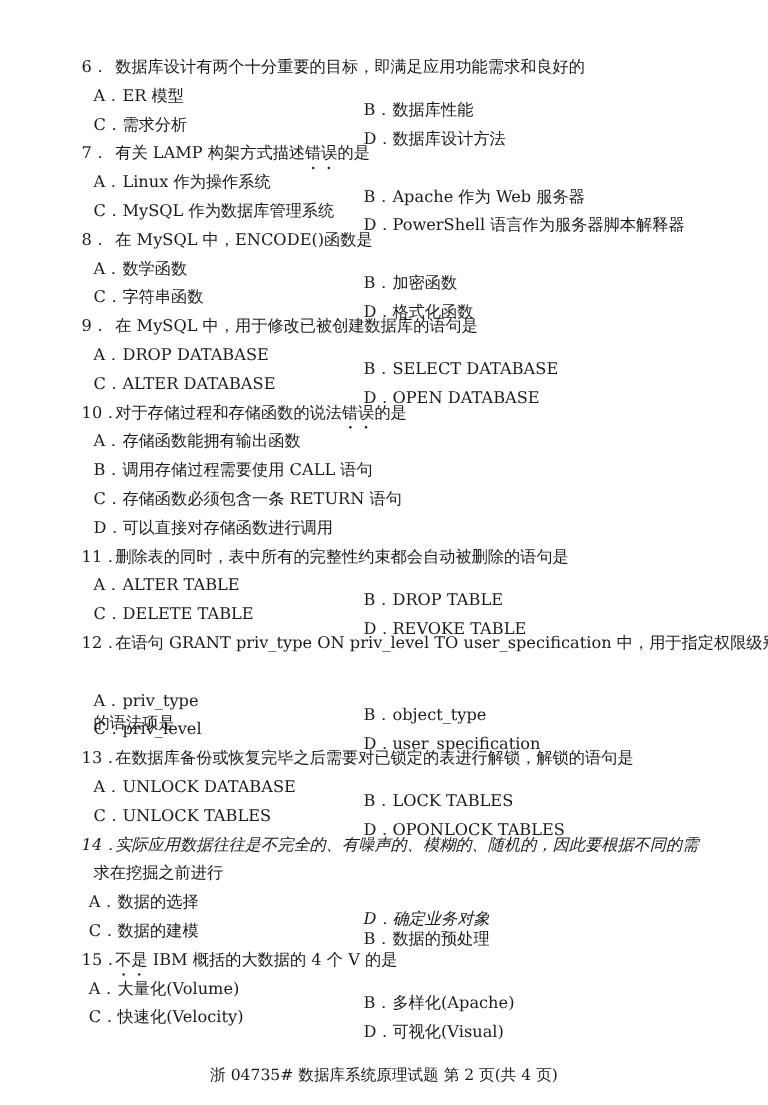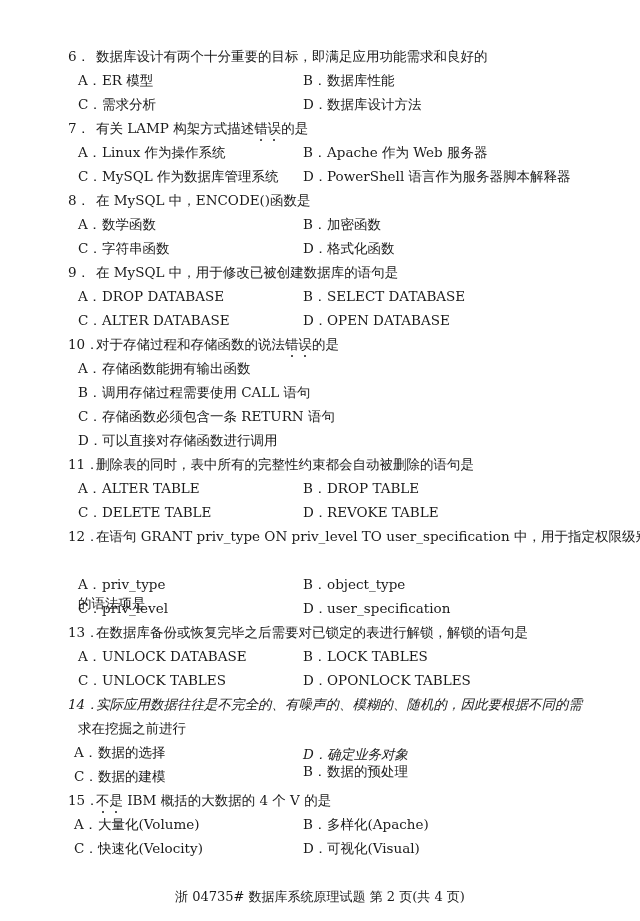--- a/index.html
+++ b/index.html
@@ -36,21 +36,21 @@
     white-space: nowrap;
     line-height: 18px;
   }
   .opt {
     position: absolute;
     white-space: nowrap;
     line-height: 18px;
   }
   .opt .lbl { display: inline-block; width: 24px; }
   .col-a { left: 78px; }
-  .col-b { left: 303px; }
+  .col-b { left: 303px; margin-top: 12px; }
   .emph {
     position: relative;
     display: inline-block;
   }
   .emph::after {
     content: "";
     position: absolute;
     left: 50%;
     bottom: -4px;
     width: 2px; height: 2px;

